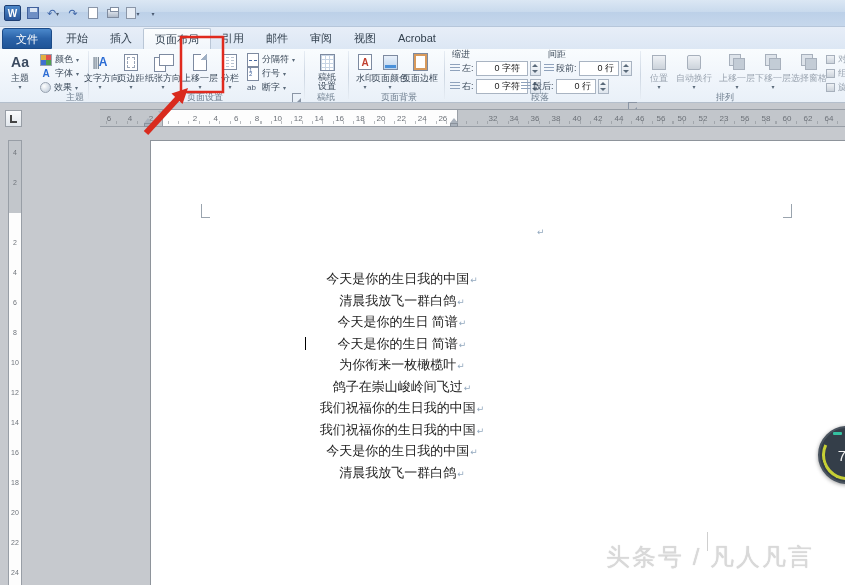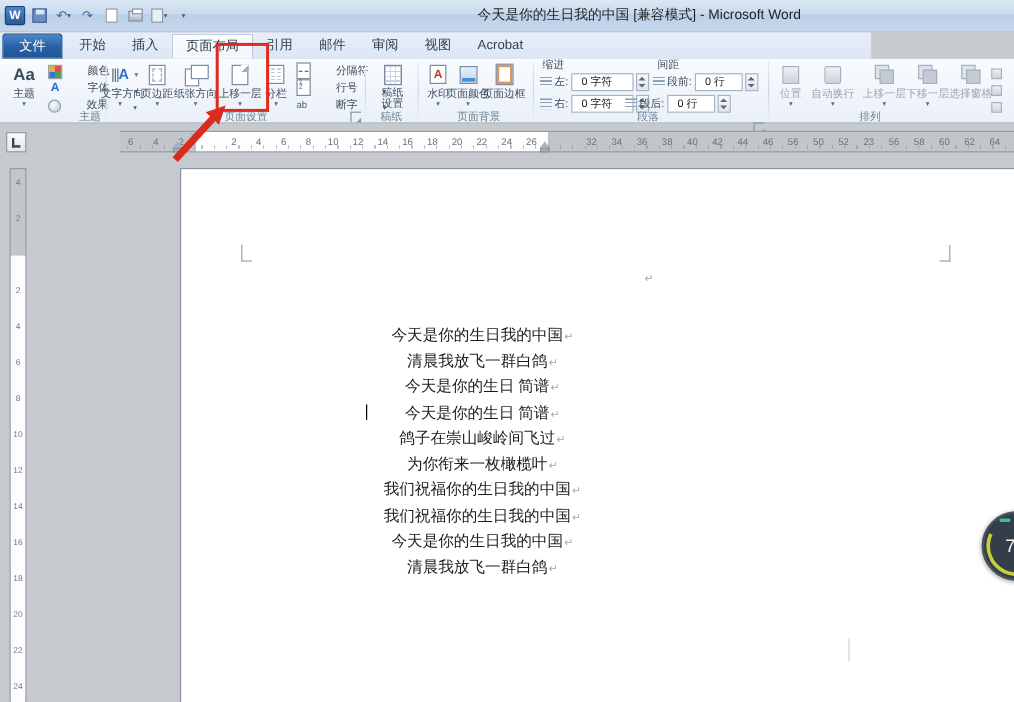--- a/index.html
+++ b/index.html
@@ -19,39 +19,39 @@
     font-size:11px;color:#3f66a8;}
   .floppy{width:12px;height:12px;background:#6f8fc4;border:1px solid #41619c;position:relative;}
   .floppy::after{content:"";position:absolute;left:2px;top:0;width:7px;height:4px;background:#dce6f4;}
   .pageico{width:10px;height:12px;background:#fff;border:1px solid #8a96a8;}
   .printer{width:12px;height:9px;background:linear-gradient(#e8edf4,#aeb9c8);border:1px solid #7f8ca0;position:relative;}
   .printer::after{content:"";position:absolute;left:2px;top:-3px;width:7px;height:3px;background:#fff;border:1px solid #7f8ca0;}
   .dd7{font-size:6px;color:#4a5a70;}
   .win-title{top:0;height:27px;line-height:26px;left:398px;font-size:11.5px;color:#1f1f1f;}
 
   
-  .tabrow{left:0;top:27px;width:726px;height:22px;
+  .tabrow{left:0;top:27px;width:845px;height:22px;
     background:linear-gradient(#e7eef8,#dce7f4);display:flex;align-items:flex-end;}
   .tab{height:21px;line-height:20px;padding:0 11px;font-size:11px;color:#33414f;}
   .tab.active{background:linear-gradient(#fbfdfe,#f1f6fb);border:1px solid #b9c6d6;border-bottom:none;
     border-radius:2px 2px 0 0;color:#2a3a4a;}
   .tab.file{background:linear-gradient(#4b88cb,#2a62a8 50%,#1f5497);color:#fff;border:1px solid #1c4b88;
     border-radius:3px 3px 0 0;margin:0 3px 0 2px;padding:0 13px;}
 
   
   .ribbon{left:0;top:49px;width:845px;height:54px;
     background:linear-gradient(#f9fcfe 0%,#f0f5fb 55%,#e9f0f8 100%);
     border-bottom:1px solid #b4bfcc;}
   .gsep{top:2px;width:1px;height:48px;background:linear-gradient(#e7edf4,#ccd6e2,#e7edf4);}
   .glabel{top:42px;height:12px;line-height:12px;font-size:9px;color:#6e7e8e;text-align:center;}
   .bigbtn{top:2px;height:40px;text-align:center;font-size:9px;color:#3c4a5a;}
   .bigbtn .ic{height:22px;display:flex;align-items:center;justify-content:center;}
   .bigbtn .lb{height:11px;line-height:11px;white-space:nowrap;}
   .bigbtn .ar{height:8px;line-height:7px;font-size:6px;color:#5a6a7a;}
-  .smallrow{height:13px;display:flex;align-items:flex-end;gap:21px;font-size:9px;color:#3c4a5a;white-space:nowrap;}
+  .smallrow{height:13px;display:flex;align-items:center;gap:3px;font-size:9px;color:#3c4a5a;white-space:nowrap;}
   .mini{width:11px;height:11px;flex:0 0 auto;}
   .launcher{width:9px;height:9px;border-left:1px solid #8a95a5;border-top:1px solid #8a95a5;position:relative;}
   .launcher::after{content:"";position:absolute;right:0;bottom:0;width:0;height:0;
     border-left:4px solid transparent;border-bottom:4px solid #8a95a5;}
   .i-margins{width:14px;height:17px;background:#fff;border:1px solid #7d8aa0;position:relative;}
   .i-margins::after{content:"";position:absolute;left:2px;top:2px;right:2px;bottom:2px;border:1px dashed #9aa6b8;}
   .i-orient{width:18px;height:17px;position:relative;}
   .i-orient::before{content:"";position:absolute;left:0;top:3px;width:10px;height:13px;background:#fff;border:1px solid #7d8aa0;}
   .i-orient::after{content:"";position:absolute;left:5px;top:0;width:13px;height:10px;background:#fff;border:1px solid #7d8aa0;}
   .i-size{width:14px;height:17px;background:#fff;border:1px solid #7d8aa0;position:relative;}
@@ -72,21 +72,21 @@
   .i-break{width:12px;height:14px;background:#fff;border:1px solid #7d8aa0;position:relative;}
   .i-break::after{content:"";position:absolute;left:1px;right:1px;top:6px;border-top:1px dashed #4a6aa0;}
   .i-linenum{width:12px;height:14px;background:#fff;border:1px solid #7d8aa0;font-size:6px;color:#4a6aa0;line-height:4px;padding-left:1px;}
   .i-hyph{width:12px;height:12px;font-size:8px;color:#4a5a70;line-height:12px;}
   .i-colors{width:12px;height:12px;background:conic-gradient(#e05050 0 25%,#50a050 0 50%,#4070d0 0 75%,#e0b040 0);border:1px solid #98a2b0;}
   .i-fontA{width:12px;height:12px;color:#2b6cd4;font-weight:bold;font-size:10px;line-height:12px;text-align:center;}
   .i-fx{width:11px;height:11px;border-radius:50%;background:radial-gradient(circle at 35% 35%,#fdfefe,#b9c6d6);border:1px solid #98a2b0;}
   .i-ind{width:10px;height:9px;background:repeating-linear-gradient(#8fa2bc 0 1px,transparent 1px 3px);}
   
   .nfield{height:15px;display:flex;align-items:center;gap:2px;font-size:9px;color:#3c4a5a;}
-  .nbox{width:52px;height:15px;background:#fff;border:1px solid #a9b4c2;font-size:9px;line-height:13px;padding-left:8px;color:#222;}
+  .nbox{width:52px;height:15px;background:#fff;border:1px solid #a9b4c2;font-size:9px;line-height:13px;padding-left:18px;color:#222;}
   .spin{width:11px;height:15px;border:1px solid #a9b4c2;background:linear-gradient(#f8fafc,#dfe6ee);
     display:flex;flex-direction:column;align-items:center;justify-content:space-around;}
   .spin i{width:0;height:0;border-left:3px solid transparent;border-right:3px solid transparent;}
   .spin i.up{border-bottom:3px solid #5a6a7a;}
   .spin i.dn{border-top:3px solid #5a6a7a;}
   .grayed{color:#9aa4b0;}
 
   
   .hruler{left:100px;top:109px;width:745px;height:18px;background:#c2c6cb;
     border-top:1px solid #989ea6;border-bottom:1px solid #989ea6;}
@@ -158,21 +158,20 @@
           <span class="printer"></span>
         </div>
       <div class="qbtn">
           <span class="pageico" style="background:#e8eef6"></span>
           <span class="dd7">▾</span>
         </div>
       <div class="qbtn">
           <span class="dd7">▾</span>
         </div>
     </div>
-    <div class="abs win-title">今天是你的生日我的中国 [兼容模式] - Microsoft Word</div>
   </div>
 
   <div class="abs tabrow">
     <div class="tab file">文件</div>
     <div class="tab">开始</div>
     <div class="tab">插入</div>
     <div class="tab active">页面布局</div>
     <div class="tab">引用</div>
     <div class="tab">邮件</div>
     <div class="tab">审阅</div>
@@ -470,31 +469,32 @@
     <div class="abs crop-tr"></div>
     <span class="abs pmark stray-pmark">↵</span>
 
 
     <div class="abs doc-lines">
 
     <div class="dline"><span>今天是你的生日我的中国</span><span class="pmark">↵</span></div>
         <div class="dline"><span>清晨我放飞一群白鸽</span><span class="pmark">↵</span></div>
         <div class="dline"><span>今天是你的生日 简谱</span><span class="pmark">↵</span></div>
         <div class="dline"><span>今天是你的生日 简谱</span><span class="pmark">↵</span></div>
+        <div class="dline"><span>为你衔来一枚橄榄叶</span><span class="pmark">↵</span></div>
         <div class="dline"><span>鸽子在崇山峻岭间飞过</span><span class="pmark">↵</span></div>
-        <div class="dline"><span>为你衔来一枚橄榄叶</span><span class="pmark">↵</span></div>
         <div class="dline"><span>我们祝福你的生日我的中国</span><span class="pmark">↵</span></div>
         <div class="dline"><span>我们祝福你的生日我的中国</span><span class="pmark">↵</span></div>
         <div class="dline"><span>今天是你的生日我的中国</span><span class="pmark">↵</span></div>
         <div class="dline"><span>清晨我放飞一群白鸽</span><span class="pmark">↵</span></div>
       </div>
 
     <div class="abs cursor"></div>
 
     <div class="abs wm-line"></div>
+    <div class="abs watermark">头条号 / 凡人凡言</div>
   </div>
 
   <svg class="abs anno" viewBox="0 0 845 585">
     <rect x="181" y="37" width="42" height="55" fill="none" stroke="#e02a1e" stroke-width="2.5"></rect>
     <line x1="146" y1="133" x2="179" y2="97" stroke="#d92b1e" stroke-width="6"></line>
     <polygon points="188,88 182.5,104 171.5,93.5" fill="#d92b1e"></polygon>
   </svg>
 
   <div class="abs badge">
     <div class="dash"></div>

